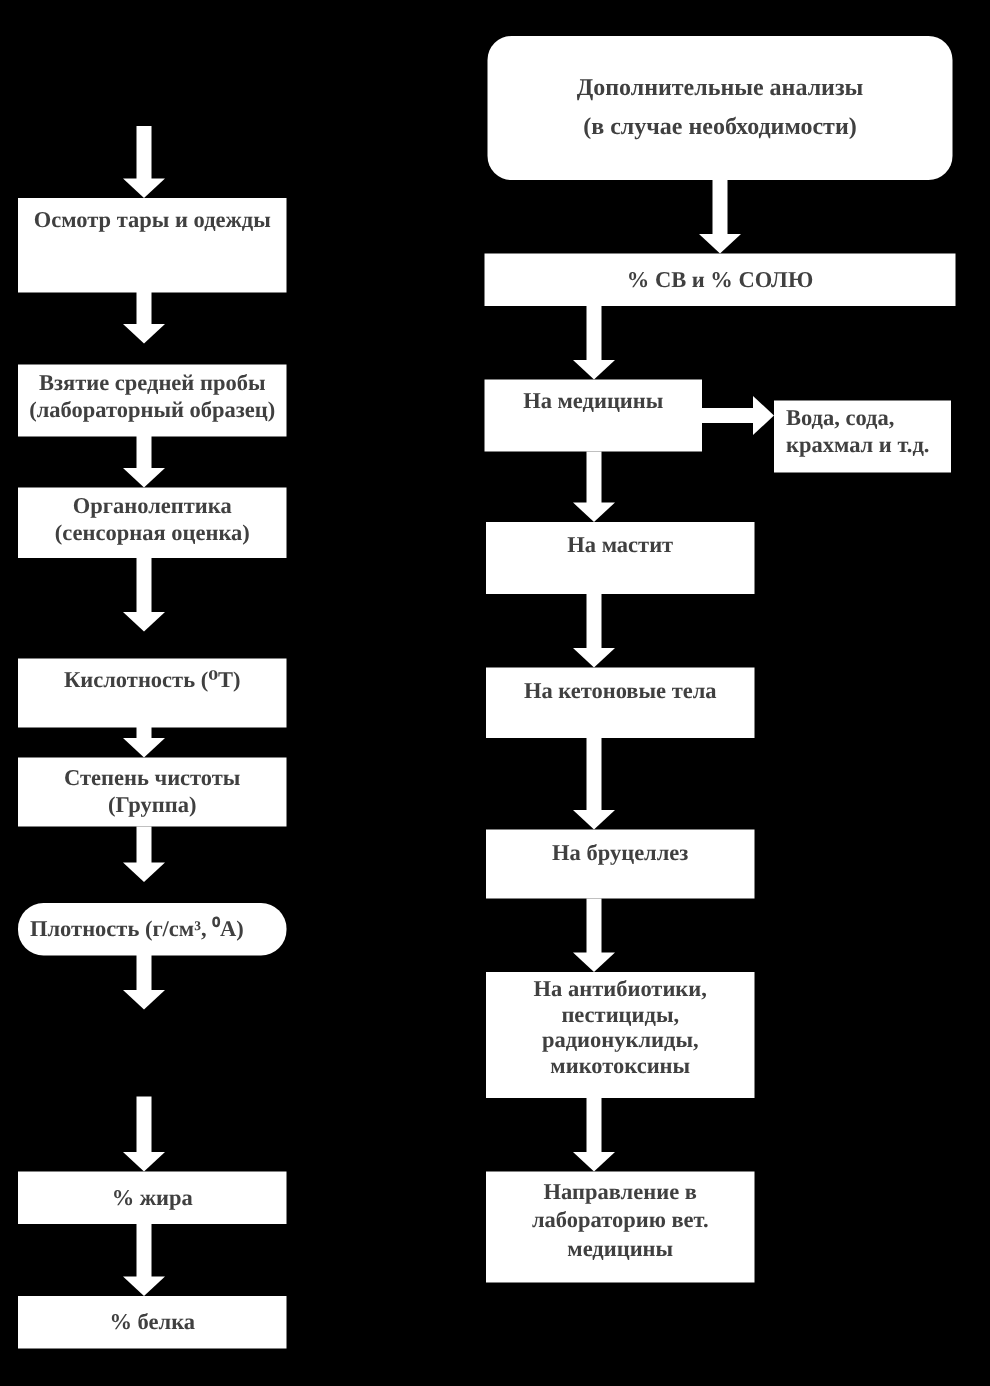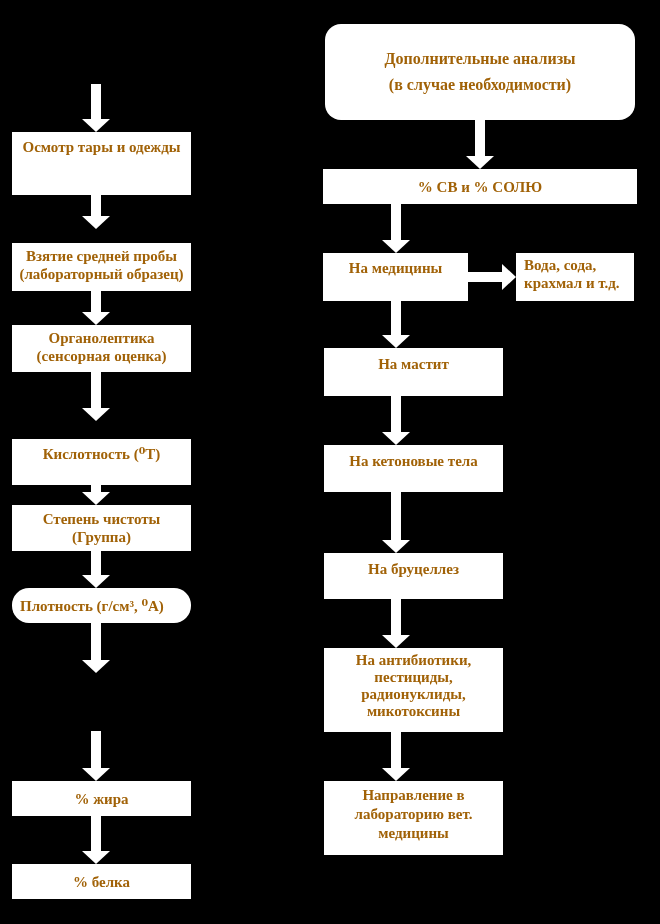--- a/index.html
+++ b/index.html
@@ -7,45 +7,47 @@
     position: relative;
     width: 660px;
     height: 924px;
     background: #000000;
     font-family: "Liberation Serif", "DejaVu Serif", serif;
     overflow: hidden;
   }
   .box {
     position: absolute;
     background: #ffffff;
-    color: #a16207;
+    color: #404040;
     font-weight: bold;
     font-size: 15px;
     line-height: 18px;
     text-align: center;
     white-space: pre-line;
     box-sizing: border-box;
   }
   .box.center-v {
     display: flex;
     align-items: center;
     justify-content: center;
     padding-top: 0;
+    font-family: Liberation Serif, serif;
   }
   .box.rounded {
     border-radius: 16px;
     display: flex;
     align-items: center;
     justify-content: center;
     font-size: 16px;
     line-height: 26px;
   }
   .box.left-al {
     text-align: left;
     padding-left: 8px;
+    margin-top: 14px;
   }
   .box.left-al.center-v {
     justify-content: flex-start;
     border-radius: 17px;
   }
   .arrow-down { position: absolute; width: 28px; }
   .arrow-down .shaft {
     position: absolute;
     left: 9px; width: 10px;
     top: 0; bottom: 12px;

